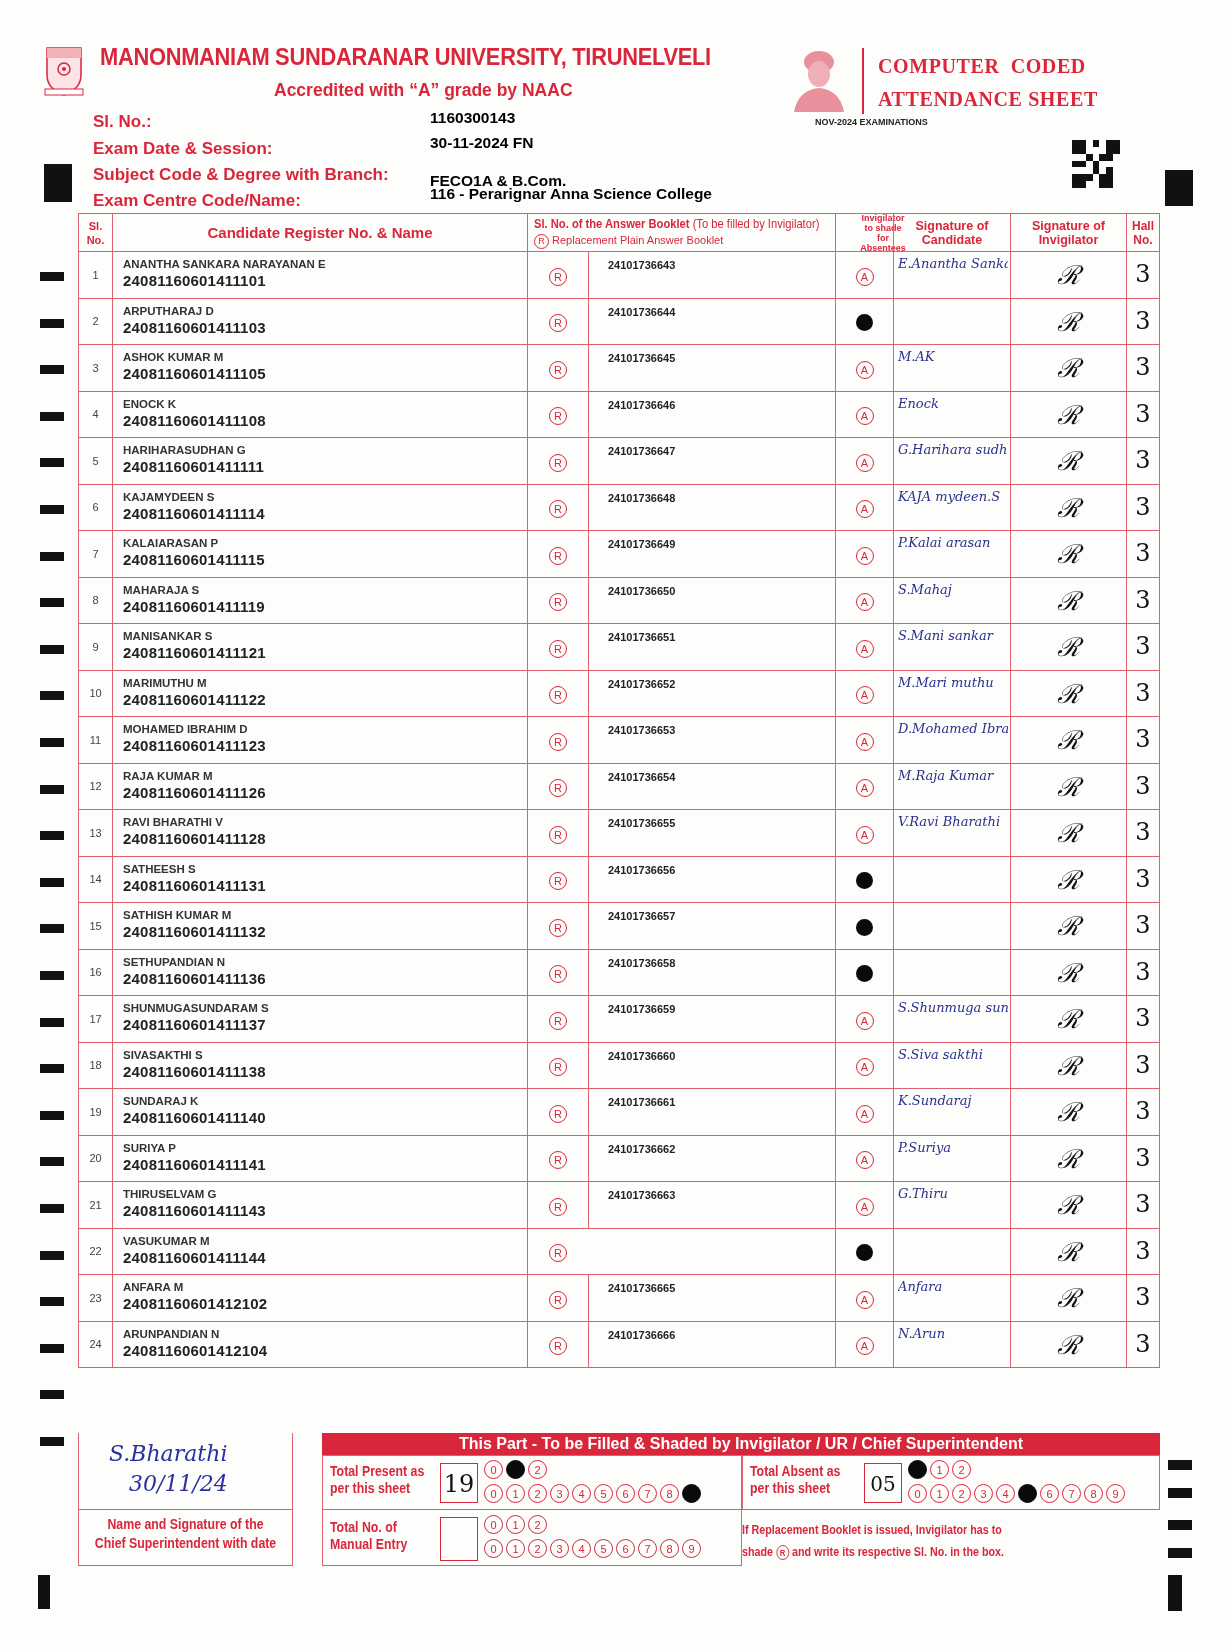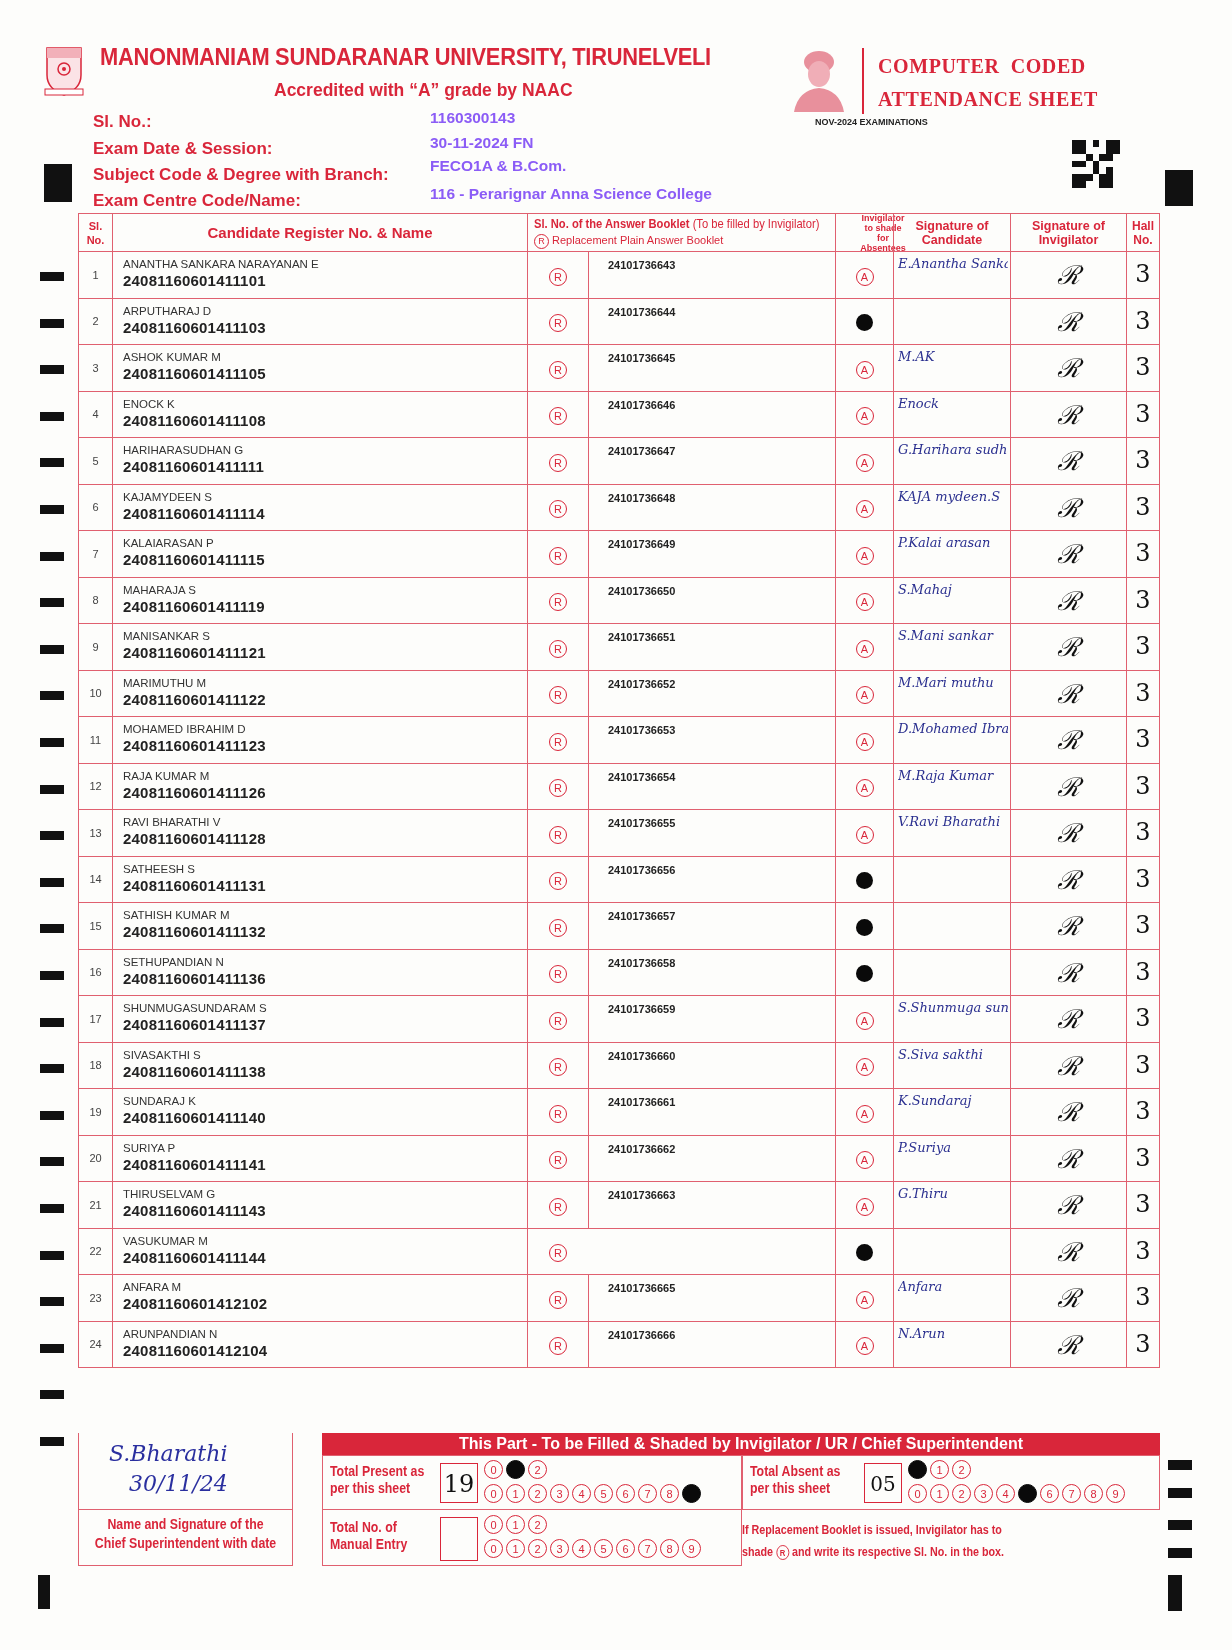--- a/index.html
+++ b/index.html
@@ -6,21 +6,21 @@
   html, body { width: 1232px; height: 1650px; background: #fdfdfb; overflow: hidden; }
   body { position: relative; font-family: "Liberation Sans", sans-serif; color: #222; }
   .abs { position: absolute; }
   .mark { position: absolute; background: #111; }
 
   
   #logo { left: 44px; top: 45px; width: 40px; height: 52px; }
   #uni-title { left: 100px; top: 44px; font-size: 23.5px; font-weight: bold; color: #d9263a; letter-spacing: -0.3px; white-space: nowrap; transform: scaleX(0.93); transform-origin: left; }
   #naac { left: 274px; top: 80px; font-size: 17.5px; font-weight: bold; color: #d9263a; white-space: nowrap; }
   .meta-label { position: absolute; left: 93px; font-size: 17px; font-weight: bold; color: #d9263a; white-space: nowrap; }
-  .meta-value { position: absolute; left: 430px; font-size: 15.5px; font-weight: bold; color: #8b5cf6; white-space: nowrap; }
+  .meta-value { position: absolute; left: 430px; font-size: 15.5px; font-weight: bold; color: #000000; white-space: nowrap; }
   #portrait { left: 790px; top: 46px; width: 58px; height: 66px; }
   #title-divider { left: 862px; top: 48px; width: 2px; height: 66px; background: #d9263a; }
   #cc-title { left: 878px; top: 50px; font-family: "Liberation Serif", serif; font-size: 20px; font-weight: bold; color: #d9263a; line-height: 33px; letter-spacing: 0.6px; white-space: nowrap; }
   #nov-exam { left: 815px; top: 117px; font-size: 9px; font-weight: bold; color: #222; white-space: nowrap; }
   #qr { left: 1072px; top: 140px; width: 48px; height: 48px; }
 
   
   #table { position: absolute; left: 78px; top: 213px; width: 1082px; }
   .row { position: relative; height: 46.5px; border-bottom: 1px solid #e0606f; }
   .hdr { height: 39px; border-top: 1.5px solid #e0606f; border-bottom: 1.5px solid #e0606f; }
@@ -28,21 +28,21 @@
   .c-sl { left: 0; width: 34px; }
   .c-name { left: 34px; width: 415px; }
   .c-r { left: 449px; width: 61px; }
   .c-book { left: 510px; width: 247px; }
   .c-abs { left: 757px; width: 58px; }
   .c-csig { left: 815px; width: 117px; }
   .c-isig { left: 932px; width: 116px; }
   .c-hall { left: 1048px; width: 34px; border-right: 1px solid #e0606f; }
   .hdr .cell { color: #d9263a; font-weight: bold; display: flex; align-items: center; justify-content: center; text-align: center; line-height: 14px; }
   .sl-num { display: flex; align-items: center; justify-content: center; font-size: 11px; color: #444; }
-  .cand-name { position: absolute; left: 10px; top: 6px; font-size: 11.5px; font-weight: normal; color: #333; white-space: nowrap; }
+  .cand-name { position: absolute; left: 10px; top: 6px; font-size: 11.5px; font-weight: bold; color: #333; white-space: nowrap; }
   .cand-reg { position: absolute; left: 10px; top: 20px; font-size: 15px; font-weight: bold; color: #222; white-space: nowrap; letter-spacing: 0.2px; }
   .bubble-r, .bubble-a { position: absolute; left: 50%; top: 50%; width: 18px; height: 18px; margin: -7px 0 0 -9px; border: 1.2px solid #d9263a; border-radius: 50%; color: #d9263a; font-size: 11px; display: flex; align-items: center; justify-content: center; }
   .bubble-filled { position: absolute; left: 50%; top: 50%; width: 17px; height: 17px; margin: -7px 0 0 -9px; border-radius: 50%; background: #0a0a0a; }
   .booklet { position: absolute; left: 19px; top: 7px; font-size: 11px; font-weight: bold; color: #222; white-space: nowrap; }
   .sig-cand { position: absolute; left: 4px; top: 4px; right: 2px; font-family: "DejaVu Serif", serif; font-style: italic; font-size: 13px; line-height: 15px; color: #2a2f8f; white-space: nowrap; overflow: hidden; }
   .sig-inv { position: absolute; left: 0; right: 0; top: 4px; text-align: center; font-family: "DejaVu Serif", serif; font-style: italic; font-size: 26px; color: #111; }
   .hall-no { position: absolute; left: 0; right: 0; top: 8px; text-align: center; font-family: "DejaVu Serif", serif; font-size: 24px; color: #111; }
 
   
   #footer { position: absolute; left: 78px; top: 1433px; width: 1082px; height: 133px; }
@@ -110,21 +110,21 @@
   </svg>
 </div>
 <div class="abs" id="uni-title">MANONMANIAM SUNDARANAR UNIVERSITY, TIRUNELVELI</div>
 <div class="abs" id="naac">Accredited with “A” grade by NAAC</div>
 
 <div class="meta-label" style="top:112px">Sl. No.:</div>
 <div class="meta-value" style="top:109px">1160300143</div>
 <div class="meta-label" style="top:139px">Exam Date &amp; Session:</div>
 <div class="meta-value" style="top:134px">30-11-2024 FN</div>
 <div class="meta-label" style="top:165px">Subject Code &amp; Degree with Branch:</div>
-<div class="meta-value" style="top:157px">FECO1A &amp; B.Com.</div>
+<div class="meta-value" style="top:172px">FECO1A &amp; B.Com.</div>
 <div class="meta-label" style="top:191px">Exam Centre Code/Name:</div>
 <div class="meta-value" style="top:185px">116 - Perarignar Anna Science College</div>
 
 <div class="abs" id="portrait">
   <svg width="58" height="66" viewBox="0 0 58 66">
     <ellipse cx="29" cy="16" rx="15" ry="11" fill="#e8909c"></ellipse>
     <ellipse cx="29" cy="28" rx="11" ry="13" fill="#f0aeb7"></ellipse>
     <path d="M4 66 Q8 44 29 42 Q50 44 54 66 Z" fill="#e8909c"></path>
   </svg>
 </div>

